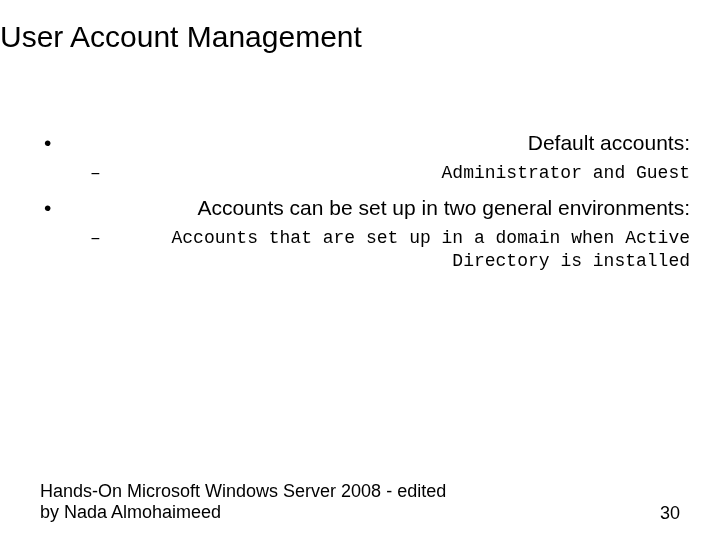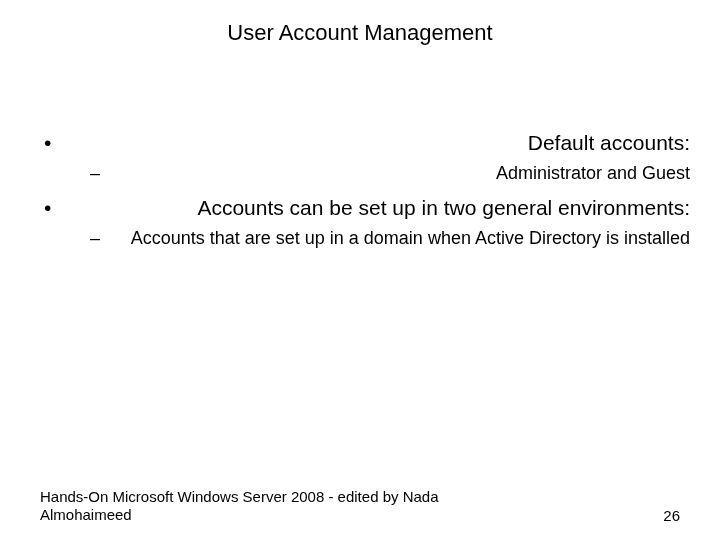--- a/index.html
+++ b/index.html
@@ -17,22 +17,21 @@
     width: 720px;
     height: 540px;
     position: relative;
     box-sizing: border-box;
   }
   .title {
     position: absolute;
     top: 20px;
     left: 0;
     right: 0;
-    text-align: center;
-    font-size: 22px;
+    font-size: 30px;
     font-weight: 400;
   }
   .content {
     position: absolute;
     top: 130px;
     left: 40px;
     right: 30px;
     font-size: 21px;
     line-height: 1.25;
     text-align: right;
@@ -49,33 +48,34 @@
     top: 0;
   }
   .sub-group {
     margin: 0 0 10px 0;
   }
   .bullet-l2 {
     font-size: 18px;
     margin: 2px 0 2px 0;
     padding-left: 68px;
     position: relative;
+    font-family: Liberation Mono, monospace;
   }
   .bullet-l2::before {
     content: "–";
     position: absolute;
     left: 50px;
     top: 0;
   }
   .footer {
     position: absolute;
     bottom: 16px;
     left: 40px;
     right: 40px;
-    font-size: 15px;
+    font-size: 18px;
     color: #000000;
     display: flex;
     justify-content: space-between;
     align-items: flex-end;
   }
   .footer-left {
     max-width: 420px;
     line-height: 1.2;
   }
   .footer-right {
@@ -98,16 +98,16 @@
 
     <div class="bullet-l1">Accounts can be set up in two general environments:</div>
     <div class="sub-group">
       <div class="bullet-l2">Accounts that are set up in a domain when Active Directory is installed</div>
     </div>
 
   </div>
 
   <div class="footer">
     <div class="footer-left">Hands-On Microsoft Windows Server 2008 - edited  by Nada Almohaimeed</div>
-    <div class="footer-right">26</div>
+    <div class="footer-right">30</div>
   </div>
 
 </div>
 
 </body></html>

